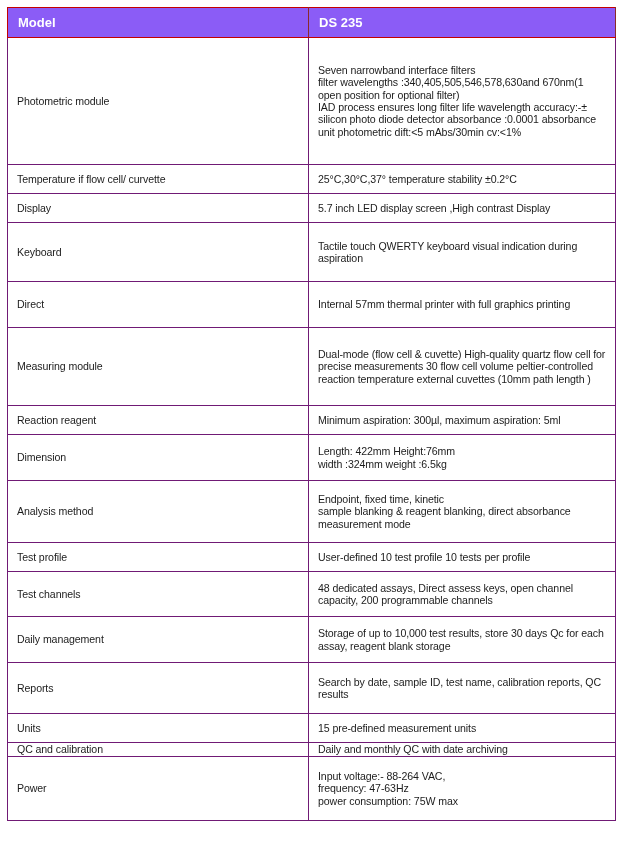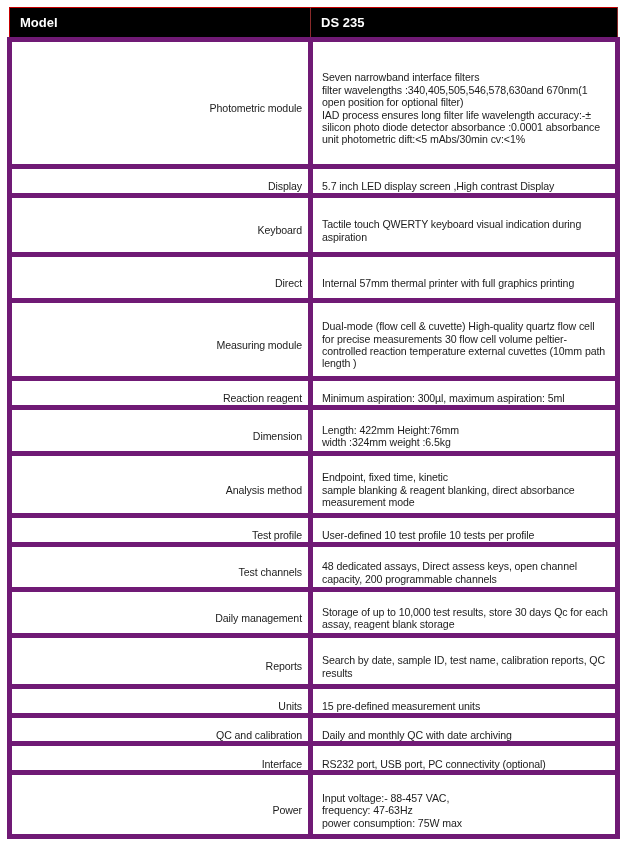--- a/index.html
+++ b/index.html
@@ -19,46 +19,45 @@
       position: absolute;
       left: 7px;
       top: 7px;
       width: 608px;
       border-collapse: collapse;
       table-layout: fixed;
     }
     .spec-table col.c1 { width: 301px; }
     .spec-table col.c2 { width: 307px; }
     .spec-table th {
-      background: #000000;
+      background: #8b5cf6;
       color: #ffffff;
       font-weight: bold;
       font-size: 13px;
       text-align: left;
       height: 29px;
       padding: 0 0 0 10px;
       border: 1px solid #c40000;
       border-right-color: #8a2a2a;
       vertical-align: middle;
     }
     .spec-table td {
-      border: 5px solid #701a75;
+      border: 1px solid #701a75;
       font-size: 10.6px;
       line-height: 12.4px;
       vertical-align: middle;
-      padding: 11px 6px 0 9px;
+      padding: 0 6px 0 9px;
       letter-spacing: -0.1px;
     }
     .spec-table td.val {
       padding-left: 9px;
       white-space: pre-line;
     }
     .spec-table td.key {
       padding-left: 9px;
-      text-align: right;
     }
   </style>
 </head>
 <body>
 
 <table class="spec-table">
   <colgroup>
       <col class="c1">
       <col class="c2">
     </colgroup>
@@ -67,20 +66,24 @@
       <th>Model</th>
       <th>DS 235</th>
     </tr>
   </thead>
   <tbody>
     <tr style="height:127px">
       <td class="key">Photometric module</td>
       <td class="val">Seven narrowband interface filters
 filter wavelengths :340,405,505,546,578,630and 670nm(1 open position for optional filter)
 IAD process ensures long filter life wavelength accuracy:-± silicon photo diode detector absorbance :0.0001 absorbance unit photometric dift:&lt;5 mAbs/30min cv:&lt;1%</td>
+    </tr>
+    <tr style="height:29px">
+      <td class="key">Temperature if flow cell/ curvette</td>
+      <td class="val">25°C,30°C,37° temperature stability ±0.2°C</td>
     </tr>
     <tr style="height:29px">
       <td class="key">Display</td>
       <td class="val">5.7 inch LED display screen ,High contrast Display</td>
     </tr>
     <tr style="height:59px">
       <td class="key">Keyboard</td>
       <td class="val">Tactile touch QWERTY keyboard visual indication during aspiration</td>
     </tr>
     <tr style="height:46px">
@@ -122,24 +125,20 @@
       <td class="val">Search by date, sample ID, test name, calibration reports, QC results</td>
     </tr>
     <tr style="height:29px">
       <td class="key">Units</td>
       <td class="val">15 pre-defined measurement units</td>
     </tr>
     <tr style="height:14px">
       <td class="key">QC and calibration</td>
       <td class="val">Daily and monthly QC with date  archiving</td>
     </tr>
-    <tr style="height:29px">
-      <td class="key">Interface</td>
-      <td class="val">RS232 port, USB port, PC connectivity (optional)</td>
-    </tr>
     <tr style="height:64px">
       <td class="key">Power</td>
-      <td class="val">Input voltage:- 88-457 VAC,
+      <td class="val">Input voltage:- 88-264 VAC,
 frequency: 47-63Hz
 power consumption: 75W max</td>
     </tr>
   </tbody>
 </table>
 
 </body></html>

